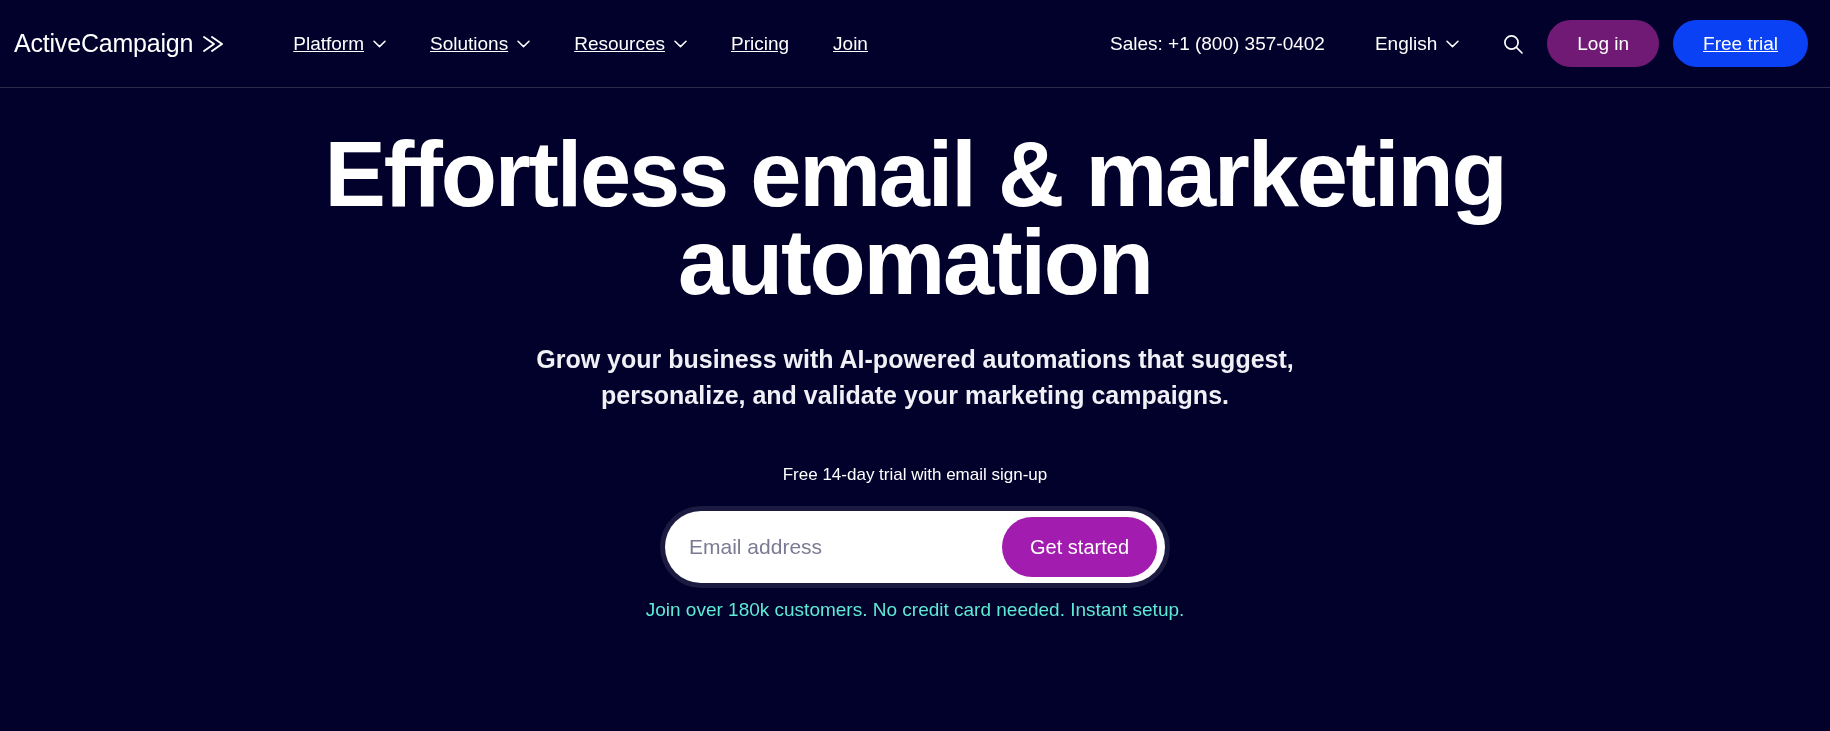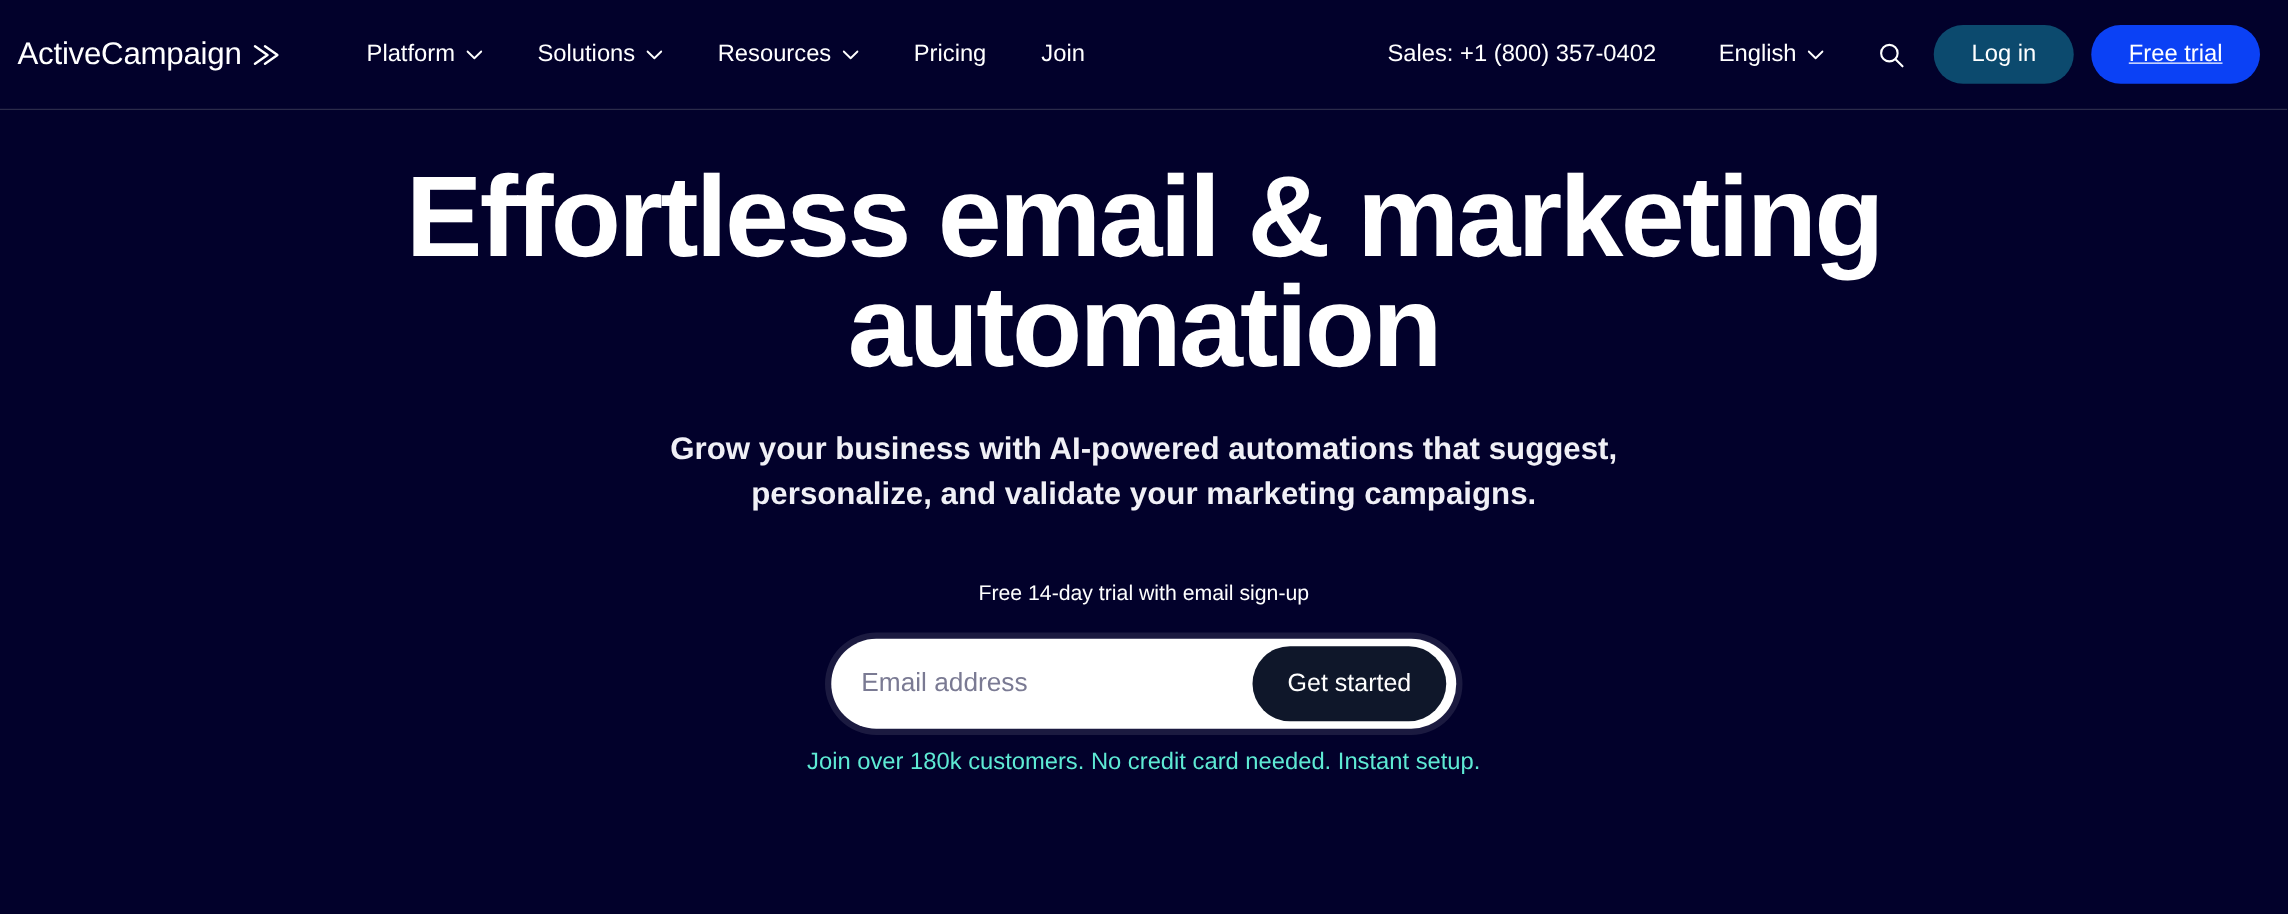--- a/index.html
+++ b/index.html
@@ -73,20 +73,21 @@
     display: flex;
     align-items: center;
     gap: 9px;
     padding: 10px 22px;
     font-size: 19px;
     color: #ffffff;
     cursor: pointer;
     white-space: nowrap;
     border-radius: 6px;
     font-weight: 400;
+    text-decoration: underline;
   }
 
   .chev {
     width: 13px;
     height: 8px;
     display: inline-block;
     flex: 0 0 auto;
   }
   .chev svg { display: block; }
 
@@ -125,21 +126,21 @@
     display: flex;
     align-items: center;
     justify-content: center;
     cursor: pointer;
     border-radius: 50%;
     margin: 0 12px 0 16px;
   }
   .search-btn svg { display: block; }
 
   .btn-login {
-    background: #0c4a6e;
+    background: #701a75;
     color: #ffffff;
     font-size: 19px;
     padding: 13px 30px;
     border: none;
     border-radius: 999px;
     cursor: pointer;
     font-family: inherit;
     white-space: nowrap;
     line-height: 1.15;
   }
@@ -225,21 +226,21 @@
     font-size: 21px;
     font-family: inherit;
     color: #1a1a33;
     padding: 0 12px 0 14px;
     min-width: 0;
   }
   .email-input::placeholder { color: #7a7a93; opacity: 1; }
 
   .btn-getstarted {
     flex: 0 0 auto;
-    background: #0f172a;
+    background: #a21caf;
     color: #ffffff;
     font-size: 20px;
     font-family: inherit;
     border: none;
     border-radius: 999px;
     padding: 0 28px;
     height: 60px;
     cursor: pointer;
     white-space: nowrap;
   }

